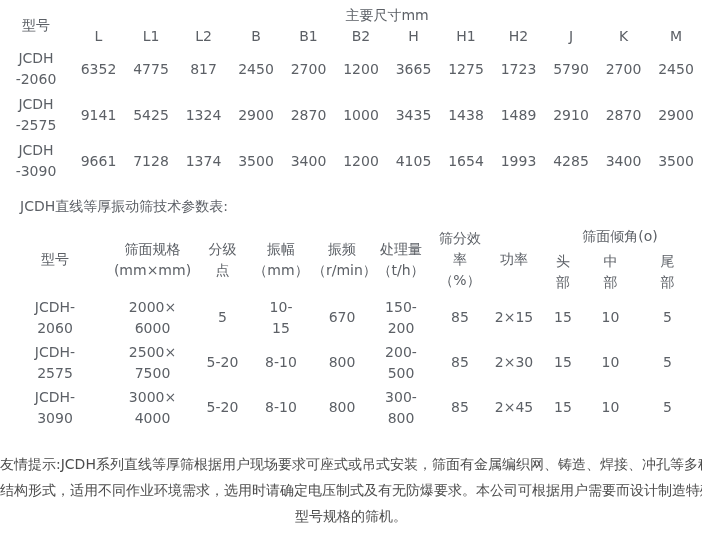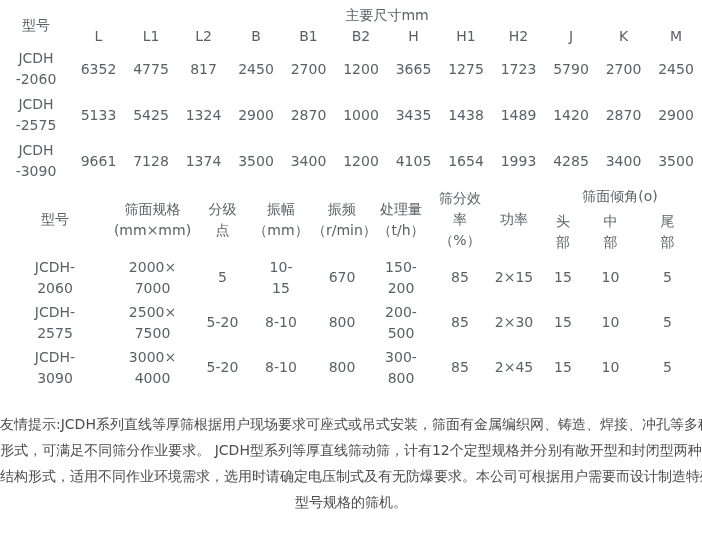--- a/index.html
+++ b/index.html
@@ -106,30 +106,30 @@
         <td>3665</td>
         <td>1275</td>
         <td>1723</td>
         <td>5790</td>
         <td>2700</td>
         <td>2450</td>
       </tr>
       <tr>
         <td>JCDH
 -2575</td>
-        <td>5133</td>
+        <td>9141</td>
         <td>5425</td>
         <td>1324</td>
         <td>2900</td>
         <td>2870</td>
         <td>1000</td>
         <td>3435</td>
         <td>1438</td>
         <td>1489</td>
-        <td>1420</td>
+        <td>2910</td>
         <td>2870</td>
         <td>2900</td>
       </tr>
       <tr>
         <td>JCDH
 -3090</td>
         <td>9661</td>
         <td>7128</td>
         <td>1374</td>
         <td>3500</td>
@@ -138,20 +138,21 @@
         <td>4105</td>
         <td>1654</td>
         <td>1993</td>
         <td>4285</td>
         <td>3400</td>
         <td>3500</td>
       </tr>
     </tbody>
   </table>
 
+  <div class="params-title">JCDH直线等厚振动筛技术参数表:</div>
 
   <table class="params-table">
     <colgroup>
       <col style="width:110px">
         <col style="width:85px">
         <col style="width:55px">
         <col style="width:62px">
       <col style="width:60px">
         <col style="width:58px">
         <col style="width:60px">
@@ -186,21 +187,21 @@
 部</th>
         <th>尾
 部</th>
       </tr>
     </thead>
     <tbody>
       <tr>
         <td>JCDH-
 2060</td>
         <td>2000×
-7000</td>
+6000</td>
         <td>5</td>
         <td>10-
 15</td>
         <td>670</td>
         <td>150-
 200</td>
         <td>85</td>
         <td>2×15</td>
         <td>15</td>
         <td>10</td>
@@ -236,18 +237,17 @@
         <td>2×45</td>
         <td>15</td>
         <td>10</td>
         <td>5</td>
       </tr>
     </tbody>
   </table>
 
   <div class="note">
     <div class="note-line">友情提示:JCDH系列直线等厚筛根据用户现场要求可座式或吊式安装，筛面有金属编织网、铸造、焊接、冲孔等多种</div>
-    <div class="note-line">形式，可满足不同筛分作业要求。 JCDH型系列等厚直线筛动筛，计有12个定型规格并分别有敞开型和封闭型两种</div>
     <div class="note-line">结构形式，适用不同作业环境需求，选用时请确定电压制式及有无防爆要求。本公司可根据用户需要而设计制造特殊</div>
     <div class="note-line">型号规格的筛机。</div>
   </div>
 
 </div>
 
 </body></html>

